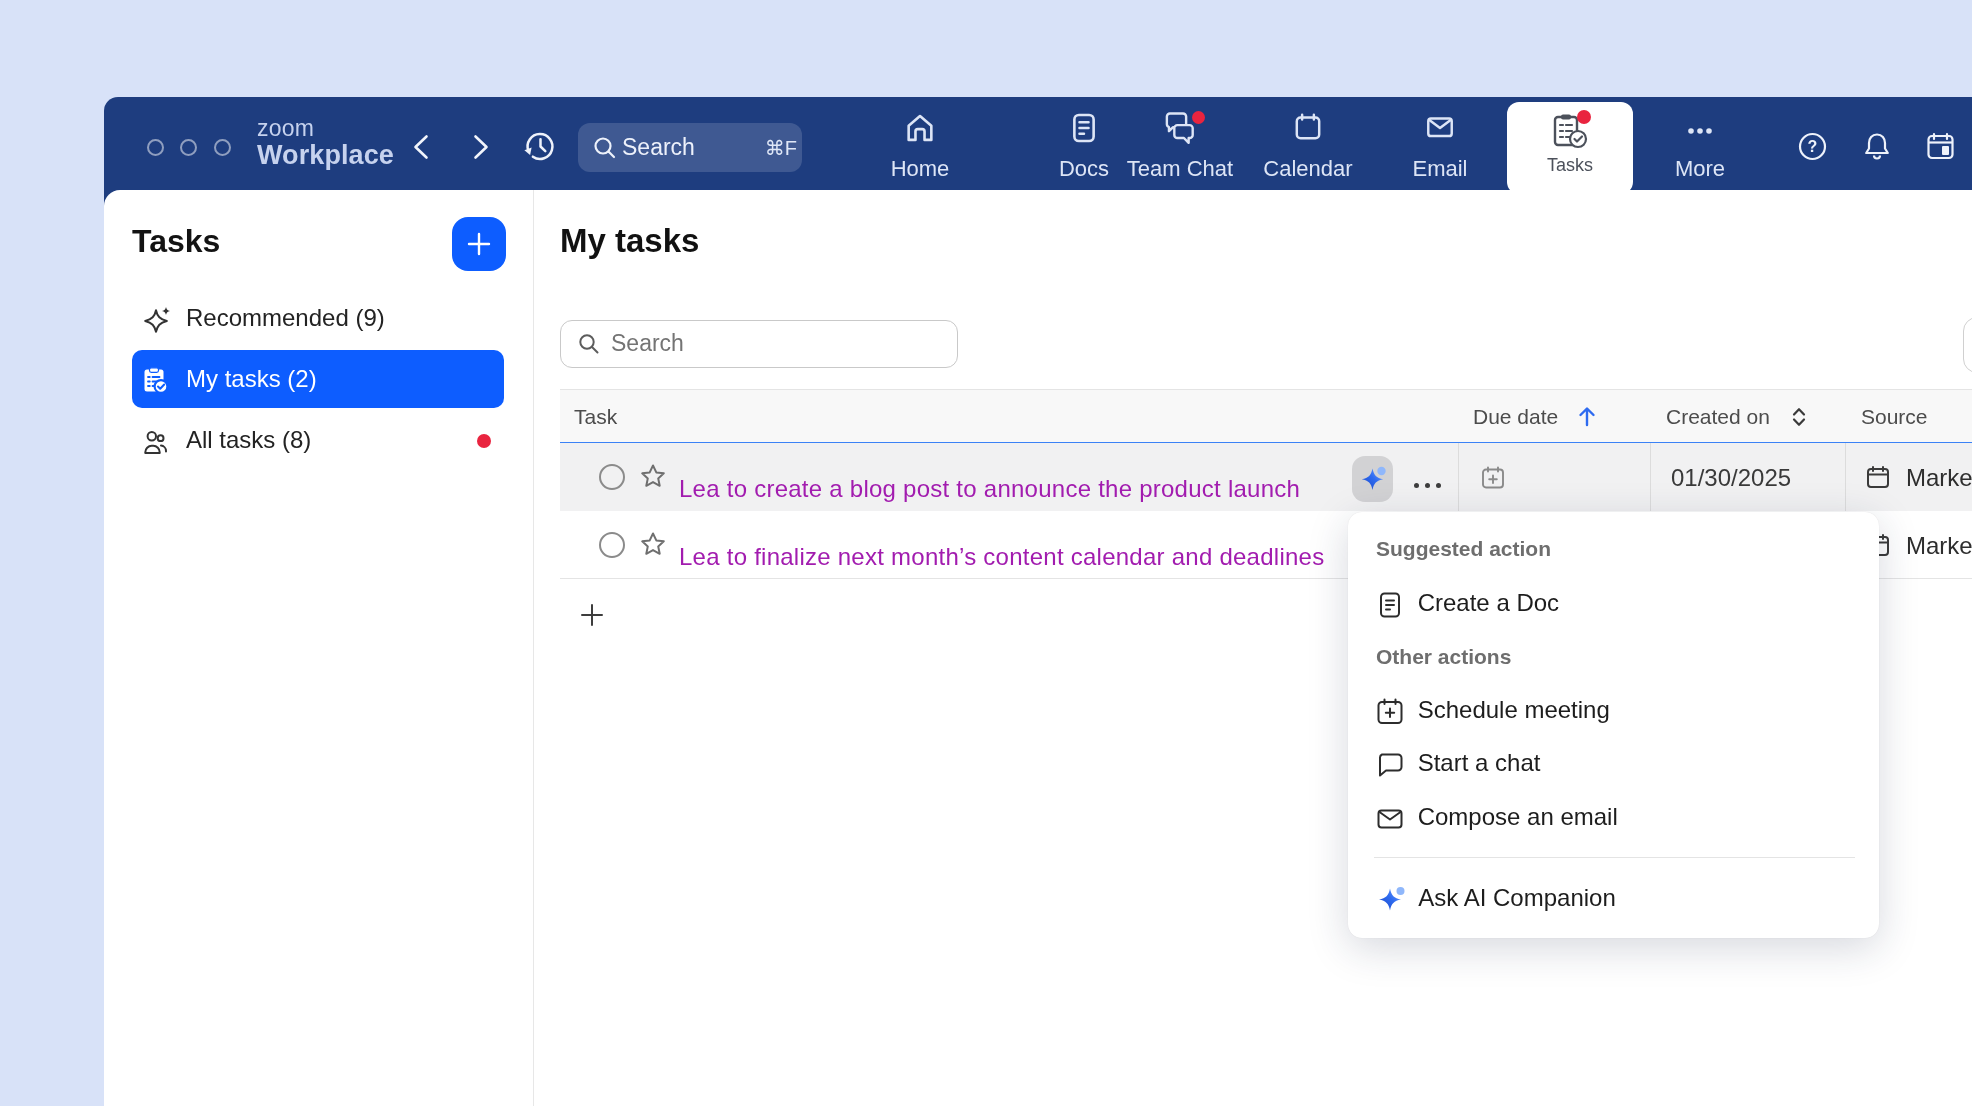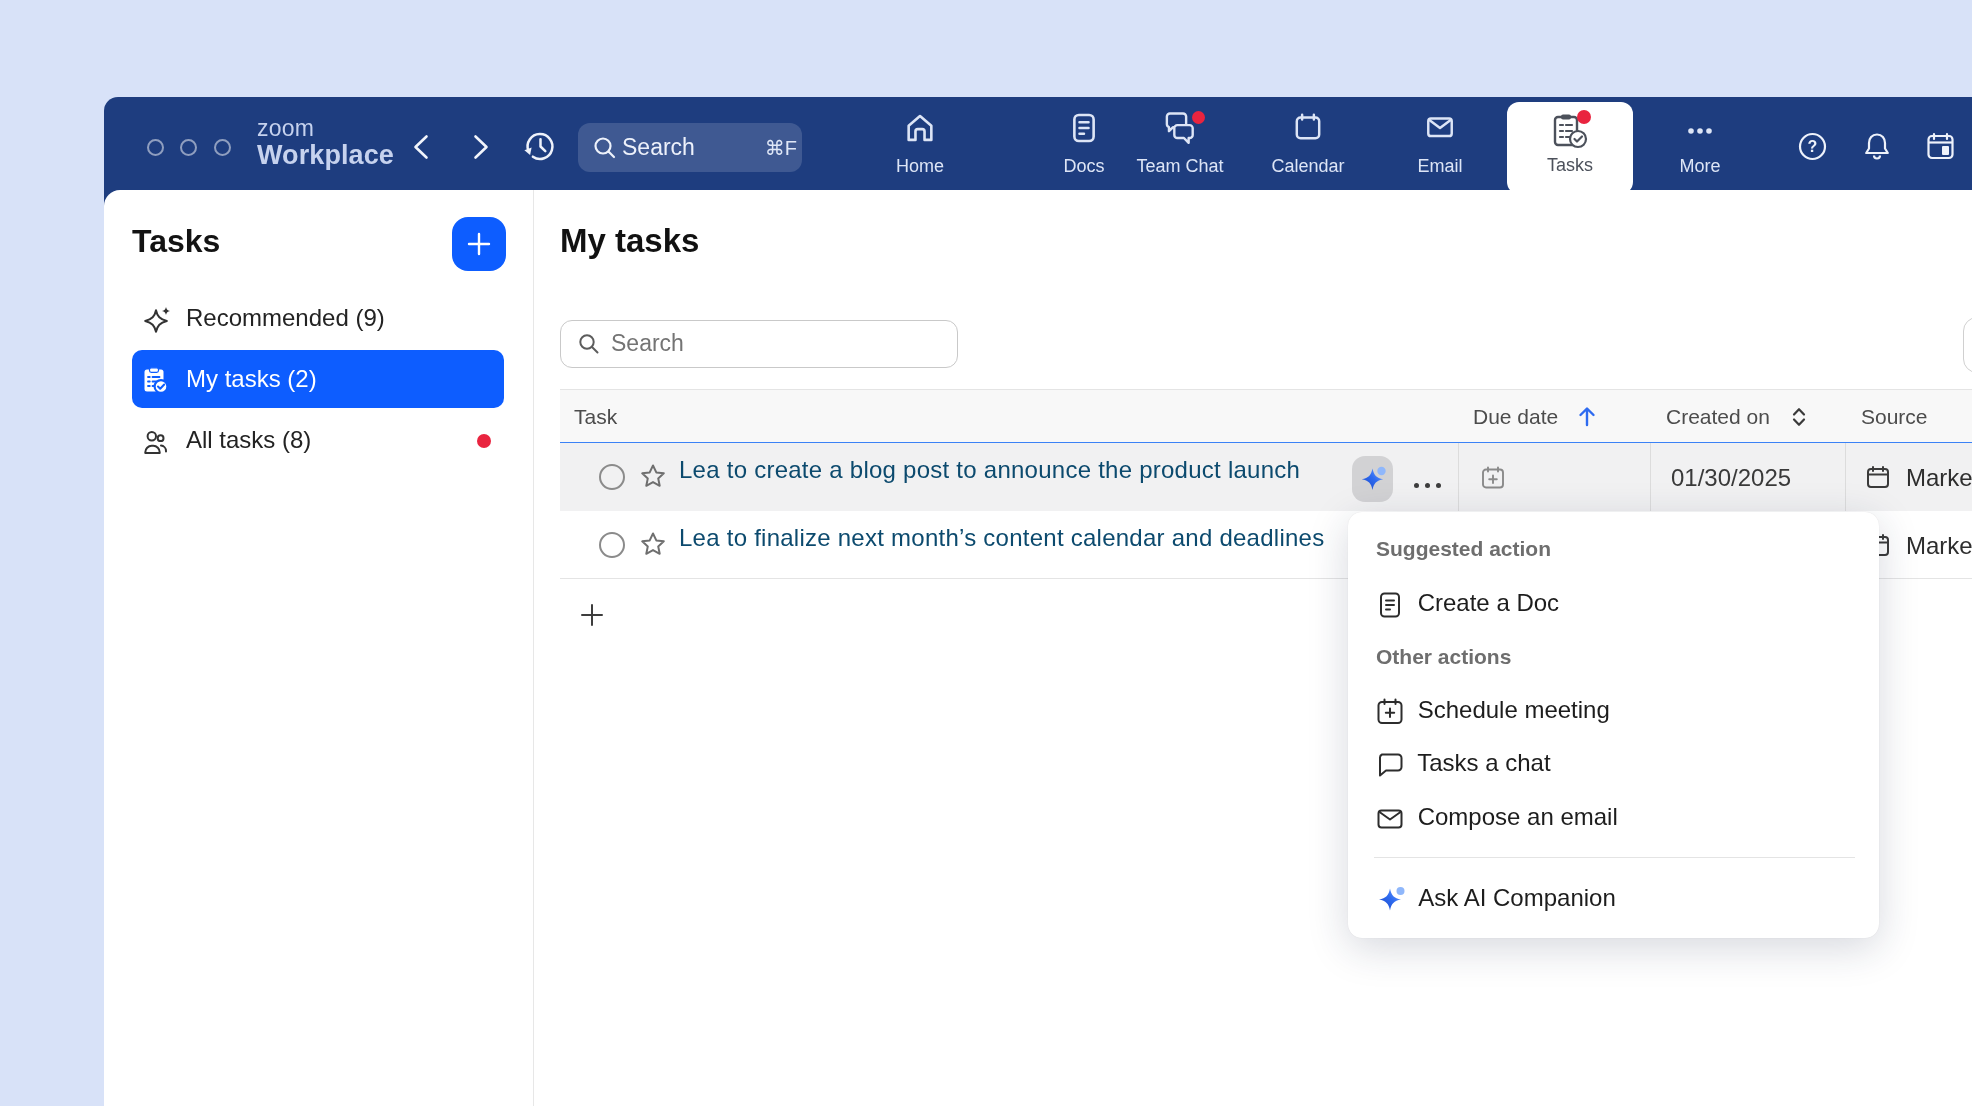--- a/index.html
+++ b/index.html
@@ -15,21 +15,21 @@
 .logo { position:absolute; left:257px; top:116px; color:#c6d2ee; }
 .logo .z { font-size:23px; line-height:24px; letter-spacing:0.2px; }
 .logo .w { font-size:27px; font-weight:700; margin-top:0px; letter-spacing:0.1px; }
 .navchev { position:absolute; top:134px; }
 .searchpill { position:absolute; left:578px; top:123px; width:224px; height:49px; background:rgba(255,255,255,0.15); border-radius:12px; color:#e8eefb; }
 .searchpill .txt { position:absolute; left:44px; top:11px; font-size:23px; color:#edf1fb; }
 .searchpill .kbd { position:absolute; right:5px; top:13px; font-size:20px; color:#dfe7f7; }
 
 .navitem { position:absolute; top:111px; width:120px; height:66px; text-align:center; color:#dde5f6; }
 .navitem svg { position:absolute; top:0; left:50%; transform:translateX(-50%); }
-.navitem .lbl { position:absolute; top:45px; width:100%; font-size:18px; }
+.navitem .lbl { position:absolute; top:45px; width:100%; font-size:22px; }
 .tab { position:absolute; left:1507px; top:102px; width:126px; height:92px; background:#fff; border-radius:12px; }
 .tab .lbl { position:absolute; top:53px; width:100%; text-align:center; font-size:18px; color:#4c515b; }
 .reddot { position:absolute; background:#e9243f; border-radius:50%; }
 
 .sidebar-div { position:absolute; left:533px; top:190px; width:1px; height:916px; background:#e7e7e7; }
 .sb-title { position:absolute; left:132px; top:223px; font-size:32px; font-weight:700; color:#131313; }
 .plusbtn { position:absolute; left:452px; top:217px; width:54px; height:54px; background:#0d5dff; border-radius:16px; }
 .menuitem { position:absolute; left:132px; width:372px; height:58px; border-radius:10px; }
 .menuitem .ic { position:absolute; left:12px; top:17px; }
 .menuitem .lb { position:absolute; left:54px; top:15px; font-size:24px; color:#232323; }
@@ -41,21 +41,21 @@
 .msearch .ph { position:absolute; left:50px; top:9px; font-size:23px; color:#747474; }
 .allsrc { position:absolute; left:1755px; top:317px; width:193px; height:56px; border:1.5px solid #d0d0d0; border-radius:14px; }
 .allsrc .tx { position:absolute; left:22px; top:14px; font-size:23px; color:#232323; }
 .pill2 { position:absolute; left:1963px; top:317px; width:30px; height:56px; border:1.5px solid #d0d0d0; border-radius:14px; }
 
 .thead { position:absolute; left:560px; top:389px; width:1412px; height:54px; background:#f8f8f8; border-top:1px solid #e4e4e4; border-bottom:1px solid #3b82f6; }
 .th { position:absolute; top:15px; font-size:21px; color:#4c4c4c; }
 .row1 { position:absolute; left:560px; top:443px; width:1412px; height:68px; background:#f1f1f2; }
 .row2 { position:absolute; left:560px; top:511px; width:1412px; height:68px; background:#fff; border-bottom:1px solid #e4e4e4; }
 .ccirc { position:absolute; width:26px; height:26px; border:2px solid #8b8b8b; border-radius:50%; }
-.tasktext { position:absolute; left:119px; top:13px; font-size:24px; letter-spacing:0.25px; white-space:nowrap; color:#0c4a6e;text-align:center; }
+.tasktext { position:absolute; left:119px; top:32px; font-size:24px; letter-spacing:0.25px; white-space:nowrap; color:#a21caf;text-align:center; }
 .vline { position:absolute; top:0; width:1px; height:68px; background:#dcdcdc; }
 .aichip { position:absolute; left:792px; top:13px; width:41px; height:46px; background:#d2d2d4; border-radius:13px; }
 .dots3 { position:absolute; left:854px; top:31px; }
 .dots3 span { display:inline-block; width:5px; height:5px; background:#3e3e3e; border-radius:50%; margin-right:6px; }
 .datetx { position:absolute; left:1111px; top:21px; font-size:24px; color:#3a3a3a; }
 .srctx { position:absolute; left:1346px; top:21px; font-size:24px; white-space:nowrap; color:#2e2e2e; }
 
 .popup { position:absolute; left:1348px; top:512px; width:531px; height:426px; background:#fff; border-radius:14px; box-shadow:0 10px 40px rgba(30,40,70,0.18), 0 0 1px rgba(0,0,0,0.12); }
 .pop-sec { position:absolute; left:28px; font-size:21px; color:#6e6e6e;font-weight:bold; }
 .pop-item { position:absolute; left:28px; font-size:24px; white-space:nowrap; color:#1d1d1d; }
@@ -297,21 +297,21 @@
           <rect x="2.5" y="4" width="23" height="21" rx="3.5" fill="none" stroke="#2d2d2d" stroke-width="2"></rect>
           <path d="M8.5 1.5 V6 M19.5 1.5 V6" stroke="#2d2d2d" stroke-width="2" stroke-linecap="round"></path>
           <path d="M14 10.5 V19 M9.8 14.8 H18.2" stroke="#2d2d2d" stroke-width="2" stroke-linecap="round"></path>
         </svg>
       <span>Schedule meeting</span>
     </div>
     <div class="pop-item" style="top:237px;">
       <svg width="28" height="28" viewBox="0 0 28 28">
           <path d="M6 3.5 h16 a3.5 3.5 0 0 1 3.5 3.5 v9 a3.5 3.5 0 0 1 -3.5 3.5 h-12 l-6 5 v-17.5 a3.5 3.5 0 0 1 2 -3.5 Z" fill="none" stroke="#2d2d2d" stroke-width="2" stroke-linejoin="round"></path>
         </svg>
-      <span>Tasks a chat</span>
+      <span>Start a chat</span>
     </div>
     <div class="pop-item" style="top:291px;">
       <svg width="28" height="28" viewBox="0 0 28 28">
           <rect x="2.5" y="5.5" width="23" height="17" rx="3" fill="none" stroke="#2d2d2d" stroke-width="2"></rect>
           <path d="M3.5 7 L14 14.5 L24.5 7" fill="none" stroke="#2d2d2d" stroke-width="2" stroke-linejoin="round"></path>
         </svg>
       <span>Compose an email</span>
     </div>
     <div class="pop-div"></div>
     <div class="pop-item" style="top:372px;">

